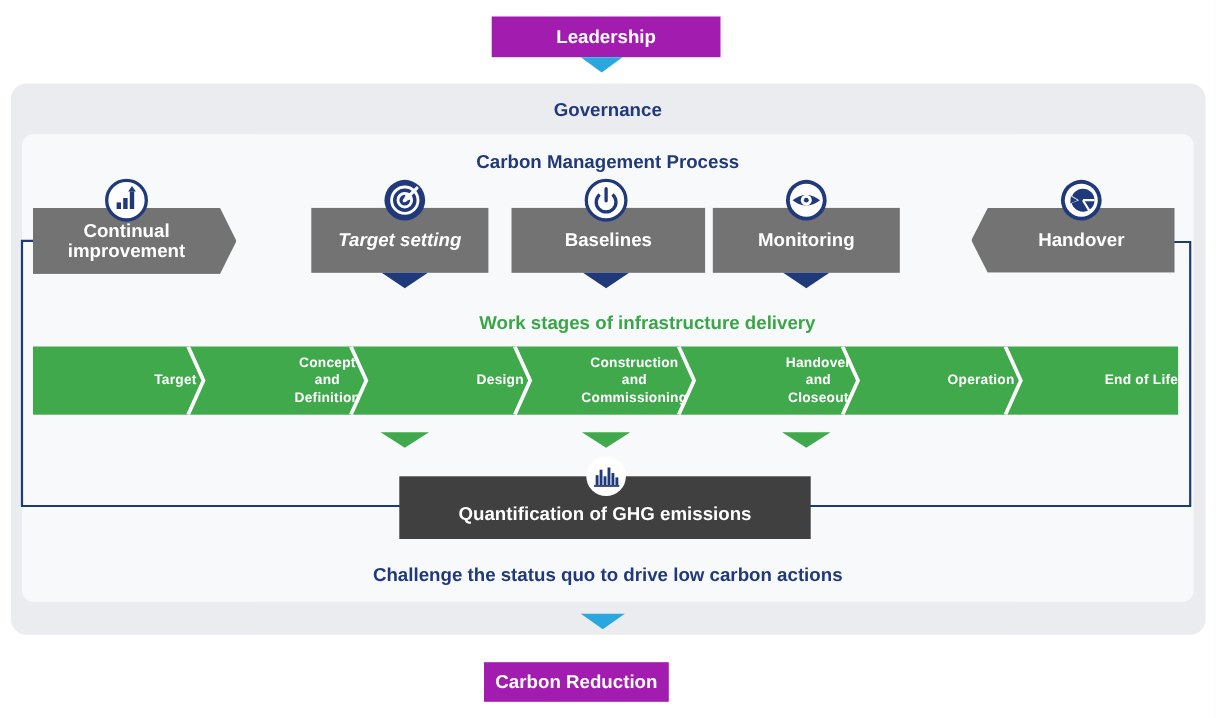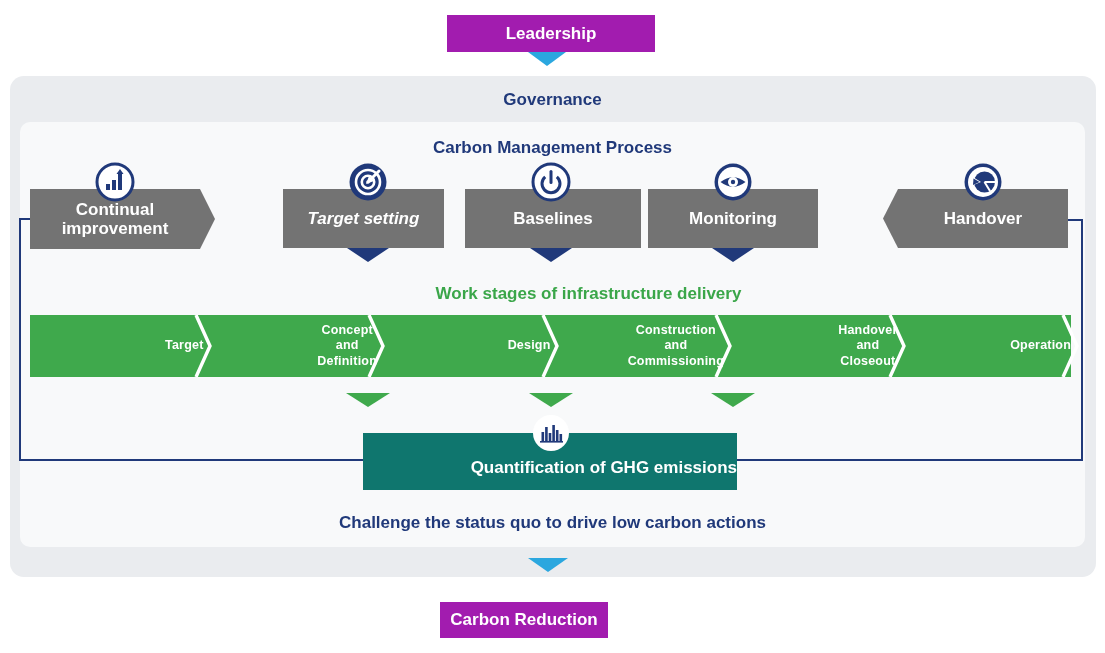--- a/index.html
+++ b/index.html
@@ -42,22 +42,22 @@
     flex:1;position:relative;display:flex;align-items:center;justify-content:flex-end;
     color:#fff;font-weight:bold;font-size:12.5px;line-height:1.25;text-align:center;
     white-space:pre-line;letter-spacing:.2px;
   }
   .chev{position:absolute;top:0;right:-14px;width:26px;height:62px;}
   .chev3{position:absolute;top:0;right:-22px;width:46px;height:62px;}
   .tri-green{width:0;height:0;border-left:22px solid transparent;
     border-right:22px solid transparent;border-top:14px solid #3FA94C;top:393px;z-index:2;}
   
   .quant{
-    left:363px;top:433px;width:374px;height:57px;background:#0f766e;color:#fff;
-    font-weight:bold;font-size:17px;display:flex;align-items:center;justify-content:flex-end;
+    left:363px;top:433px;width:374px;height:57px;background:#404040;color:#fff;
+    font-weight:bold;font-size:17px;display:flex;align-items:center;justify-content:center;
     padding-top:12px;box-sizing:border-box;z-index:2;
   }
   .challenge{top:513px;}
 </style>
 </head>
 <body>
 
 <div class="abs banner" style="left:447px;top:15px;width:208px;height:37px;">
   <span>Leadership</span>
 </div>
@@ -167,20 +167,23 @@
 Closeout</span>
     <svg class="chev" viewBox="0 0 26 62">
       <polyline points="4,0 18,31 4,62" fill="none" stroke="#fff" stroke-width="3.4"></polyline>
       </svg>
   </div>
   <div class="seg">
     <span>Operation</span>
     <svg class="chev" viewBox="0 0 26 62">
       <polyline points="4,0 18,31 4,62" fill="none" stroke="#fff" stroke-width="3.4"></polyline>
       </svg>
+  </div>
+  <div class="seg">
+    <span>End of Life</span>
   </div>
 </div>
 
 <div class="abs tri-green" style="left:346px;"></div>
 <div class="abs tri-green" style="left:529px;"></div>
 <div class="abs tri-green" style="left:711px;"></div>
 
 <svg class="abs icon" style="left:531px;top:413px;" viewBox="0 0 40 40">
   <circle cx="20" cy="20" r="18" fill="#fff"></circle>
   <rect x="10.5" y="19" width="2.6" height="9" fill="#20397A"></rect>

